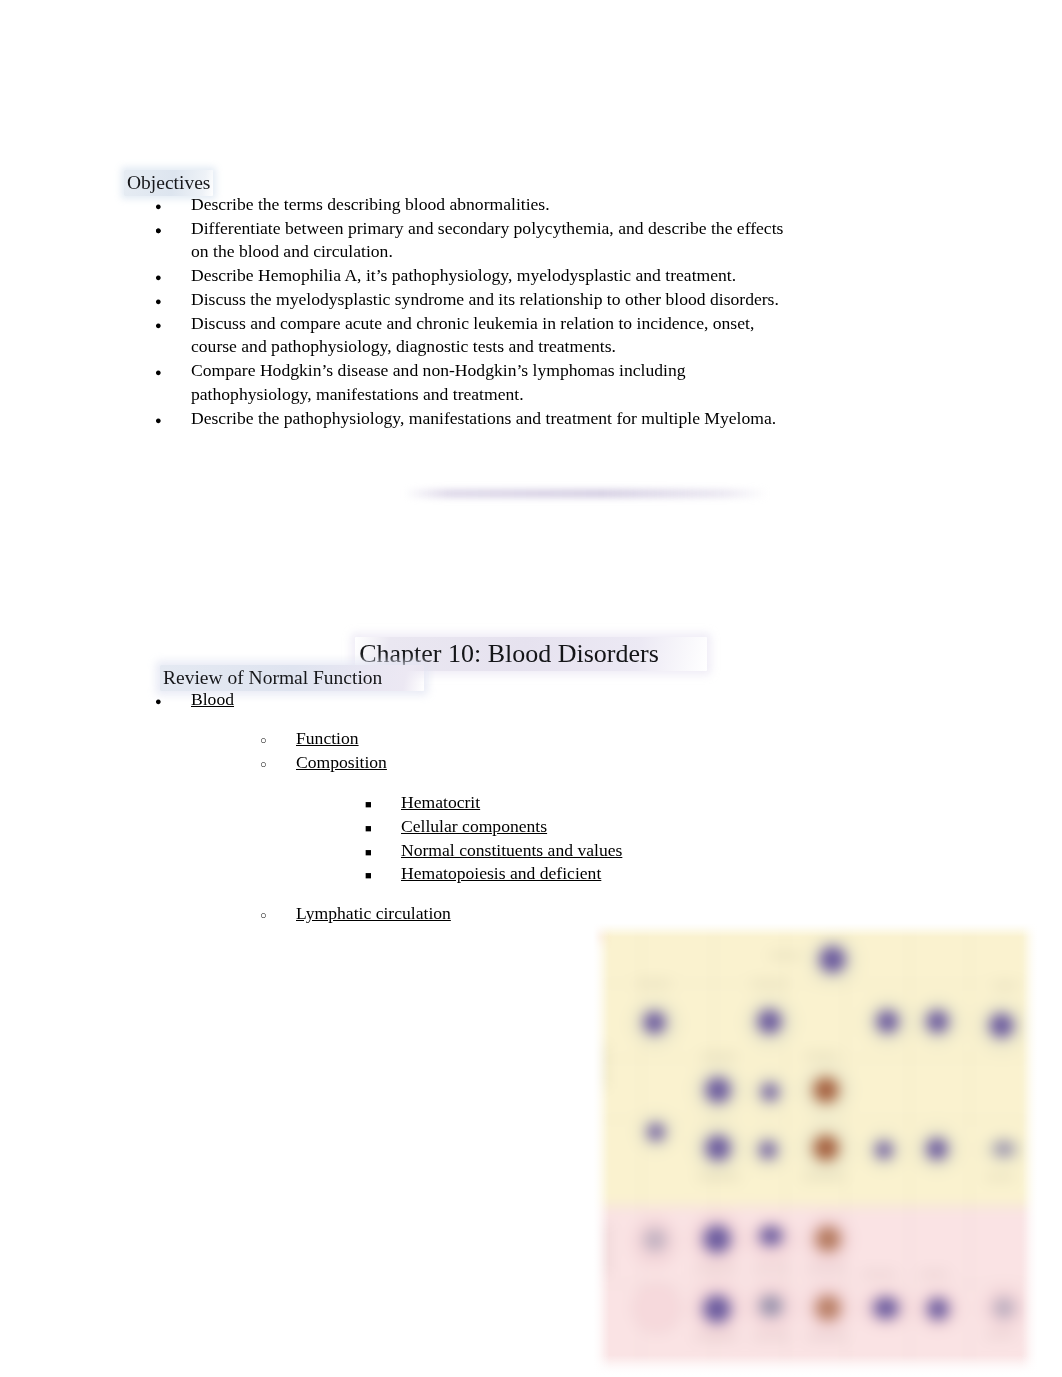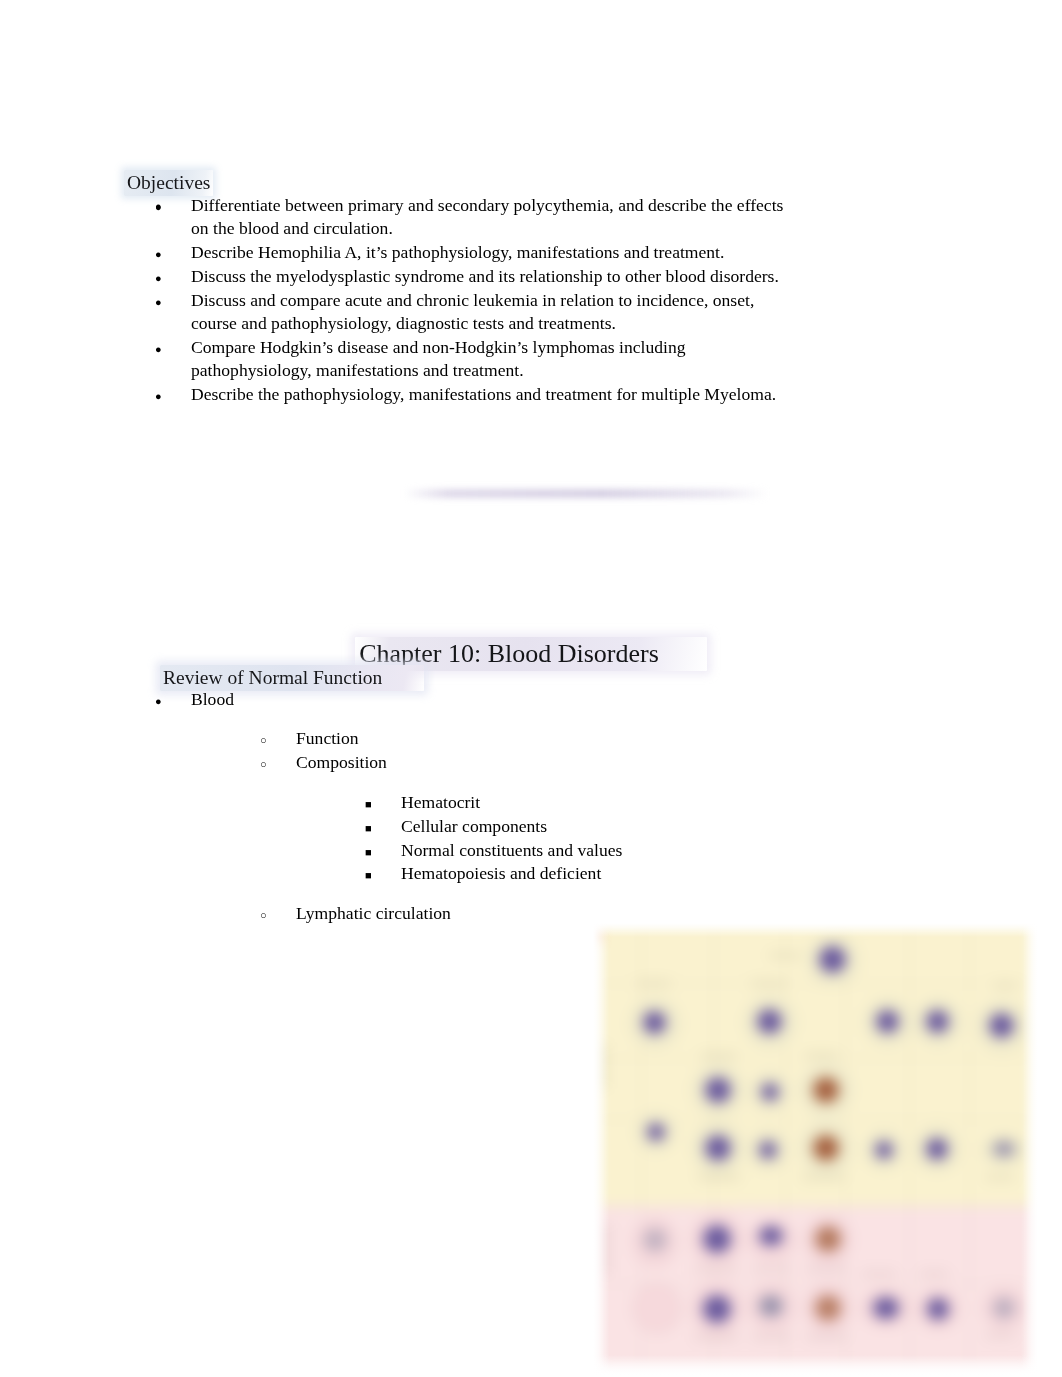--- a/index.html
+++ b/index.html
@@ -95,20 +95,21 @@
   }
   #objectives-list {
     left: 155px;
     top: 193px;
     width: 640px;
   }
   #review-list {
     left: 155px;
     top: 688px;
     width: 640px;
+    text-decoration: underline;
   }
 
   li.item {
     position: relative;
     font-size: 17.6px;
     line-height: 23.4px;
     margin: 0 0 0.5px 0;
     padding-left: 36px;
     text-align: left;
   }
@@ -222,28 +223,32 @@
 <div class="page">
 
 
   <div class="section-heading" id="heading-objectives">
     <span class="hl">Objectives</span>
   </div>
 
   <ul class="lvl1" id="objectives-list">
     <li class="item">
       <span class="marker disc"></span>
+      <span>Describe the terms describing blood abnormalities.</span>
+    </li>
+    <li class="item">
+      <span class="marker disc"></span>
     </li>
     <li class="item">
       <span class="marker disc"></span>
       <span>Differentiate between primary and secondary polycythemia, and describe the effects on the blood and circulation.</span>
     </li>
     <li class="item">
       <span class="marker disc"></span>
-      <span>Describe Hemophilia A, it’s pathophysiology, manifestations and treatment.</span>
+      <span>Describe Hemophilia A, it’s pathophysiology, myelodysplastic and treatment.</span>
     </li>
     <li class="item">
       <span class="marker disc"></span>
       <span>Discuss the myelodysplastic syndrome and its relationship to other blood disorders.</span>
     </li>
     <li class="item">
       <span class="marker disc"></span>
       <span>Discuss and compare acute and chronic leukemia in relation to incidence, onset, course and pathophysiology, diagnostic tests and treatments.</span>
     </li>
     <li class="item">

